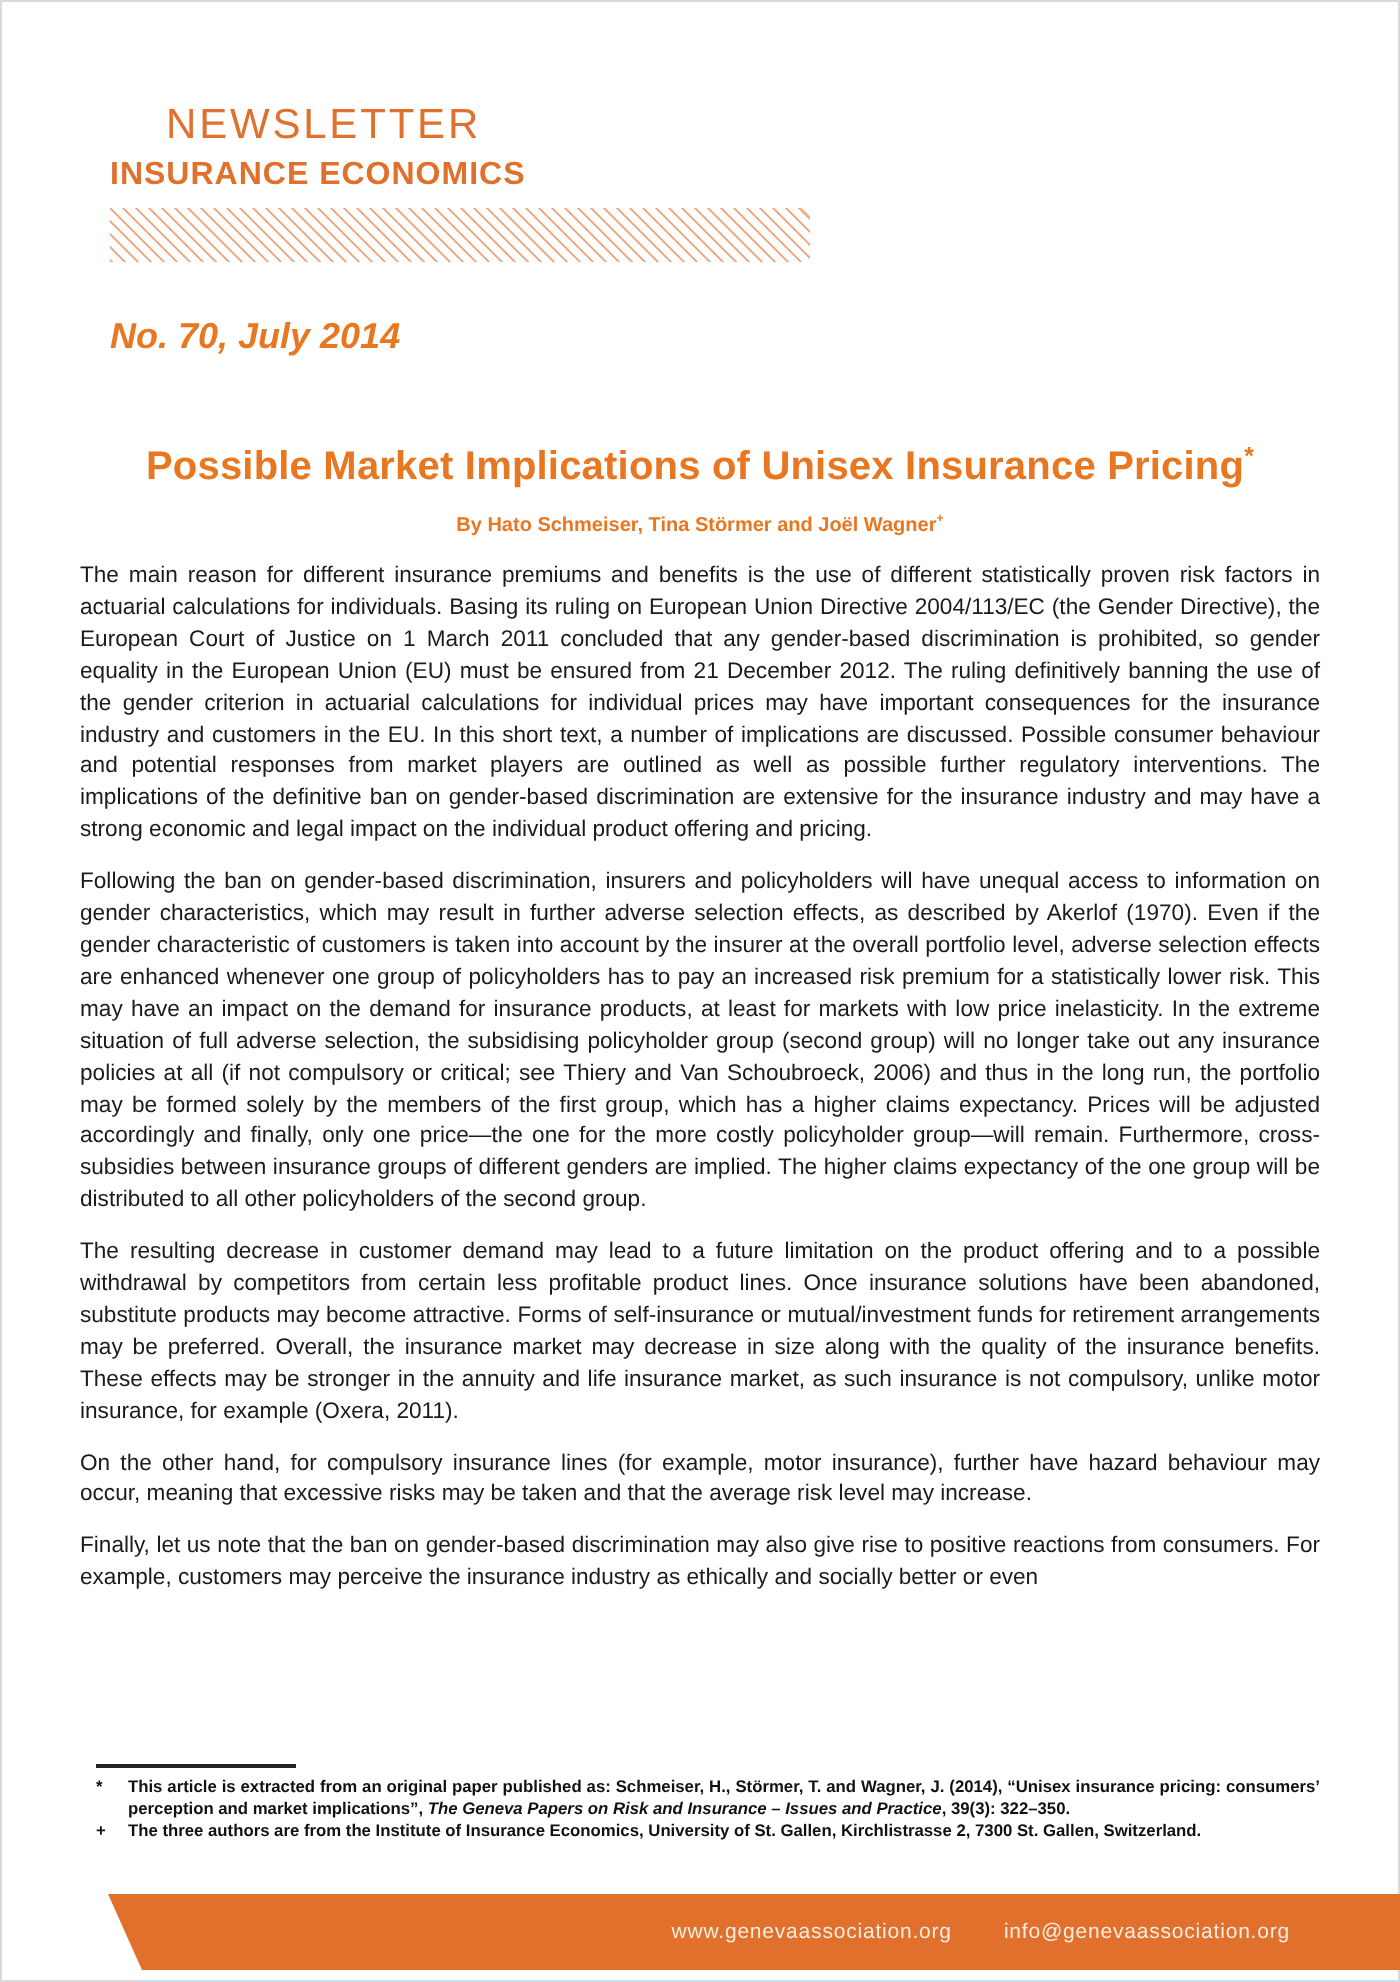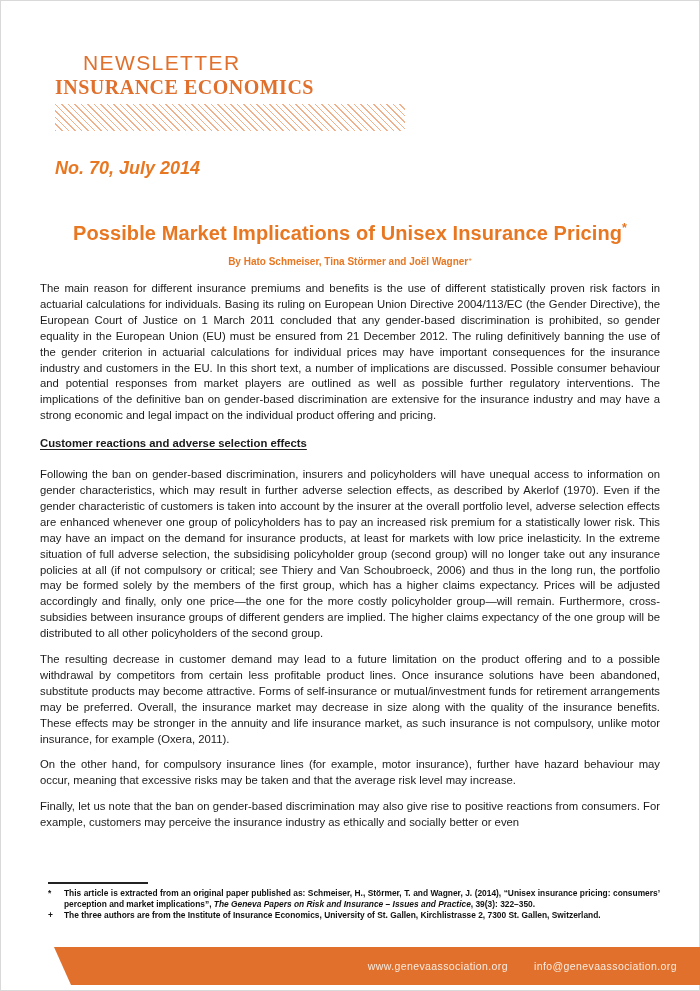--- a/index.html
+++ b/index.html
@@ -11,21 +11,21 @@
     width: 700px;
     height: 991px;
     background: #ffffff;
     overflow: hidden;
     box-shadow: inset 0 0 0 1px #d9d9d9;
   }
 
   
   .brand { position: absolute; left: 55px; top: 50px; color: var(--orange, #e0702c); }
   .brand-line1 { font-size: 21px; line-height: 25px; font-weight: 400; letter-spacing: 1.4px; margin-left: 28px; }
-  .brand-line2 { font-size: 20px; line-height: 25px; font-weight: 700; letter-spacing: 0.5px; font-family: Liberation Serif, serif; }
+  .brand-line2 { font-size: 16px; line-height: 25px; font-weight: 700; letter-spacing: 0.5px; }
 
   .hatch {
     position: absolute; left: 55px; top: 104px; width: 350px; height: 27px;
     background: repeating-linear-gradient(45deg,
       rgba(226,112,44,0.55) 0px, rgba(226,112,44,0.55) 1.2px,
       transparent 1.2px, transparent 4.6px);
   }
 
   .logo-block {
     position: absolute; left: 368px; top: 28px; width: 332px; height: 107px;
@@ -79,21 +79,21 @@
   .fn-marker { flex: none; width: 24px; padding-left: 8px; }
   .fn-text { flex: 1; text-align: justify; }
   .fn-text .it { font-style: italic; }
 
   
   .footer-bar {
     position: absolute; left: 54px; right: 0; top: 947px; height: 38px;
     background: var(--orange, #e0702c);
     clip-path: polygon(0 0, 100% 0, 100% 100%, 17px 100%);
     display: flex; align-items: center; justify-content: flex-end;
-    gap: 26px; padding-right: 23px;
+    gap: 26px; padding-right: 55px;
   }
   .footer-link {
     color: var(--footer_text, #f8ece1);
     font-size: 10.5px; letter-spacing: 0.4px; text-decoration: none;
   }
 </style>
 </head>
 <body>
 
 <div id="page">
@@ -110,21 +110,20 @@
 
   <div class="issue">No. 70, July 2014</div>
 
   <div class="title-wrap">
     <div class="title"><span>Possible Market Implications of Unisex Insurance Pricing</span><sup>*</sup></div>
     <div class="byline"><span>By Hato Schmeiser, Tina Störmer and Joël Wagner</span><sup>+</sup></div>
   </div>
 
   <div class="body-text">
     <p>The main reason for different insurance premiums and benefits is the use of different statistically proven risk factors in actuarial calculations for individuals. Basing its ruling on European Union Directive 2004/113/EC (the Gender Directive), the European Court of Justice on 1 March 2011 concluded that any gender-based discrimination is prohibited, so gender equality in the European Union (EU) must be ensured from 21 December 2012. The ruling definitively banning the use of the gender criterion in actuarial calculations for individual prices may have important consequences for the insurance industry and customers in the EU. In this short text, a number of implications are discussed. Possible consumer behaviour and potential responses from market players are outlined as well as possible further regulatory interventions. The implications of the definitive ban on gender-based discrimination are extensive for the insurance industry and may have a strong economic and legal impact on the individual product offering and pricing.</p>
-    <div class="section-heading">Customer reactions and adverse selection effects</div>
     <p>Following the ban on gender-based discrimination, insurers and policyholders will have unequal access to information on gender characteristics, which may result in further adverse selection effects, as described by Akerlof (1970). Even if the gender characteristic of customers is taken into account by the insurer at the overall portfolio level, adverse selection effects are enhanced whenever one group of policyholders has to pay an increased risk premium for a statistically lower risk. This may have an impact on the demand for insurance products, at least for markets with low price inelasticity. In the extreme situation of full adverse selection, the subsidising policyholder group (second group) will no longer take out any insurance policies at all (if not compulsory or critical; see Thiery and Van Schoubroeck, 2006) and thus in the long run, the portfolio may be formed solely by the members of the first group, which has a higher claims expectancy. Prices will be adjusted accordingly and finally, only one price—the one for the more costly policyholder group—will remain. Furthermore, cross-subsidies between insurance groups of different genders are implied. The higher claims expectancy of the one group will be distributed to all other policyholders of the second group.</p>
     <p>The resulting decrease in customer demand may lead to a future limitation on the product offering and to a possible withdrawal by competitors from certain less profitable product lines. Once insurance solutions have been abandoned, substitute products may become attractive. Forms of self-insurance or mutual/investment funds for retirement arrangements may be preferred. Overall, the insurance market may decrease in size along with the quality of the insurance benefits. These effects may be stronger in the annuity and life insurance market, as such insurance is not compulsory, unlike motor insurance, for example (Oxera, 2011).</p>
     <p>On the other hand, for compulsory insurance lines (for example, motor insurance), further have hazard behaviour may occur, meaning that excessive risks may be taken and that the average risk level may increase.</p>
     <p>Finally, let us note that the ban on gender-based discrimination may also give rise to positive reactions from consumers. For example, customers may perceive the insurance industry as ethically and socially better or even</p>
   </div>
 
   <div class="footnotes">
     <div class="fn-rule"></div>
     <div class="fn-row">
       <div class="fn-marker">*</div>

